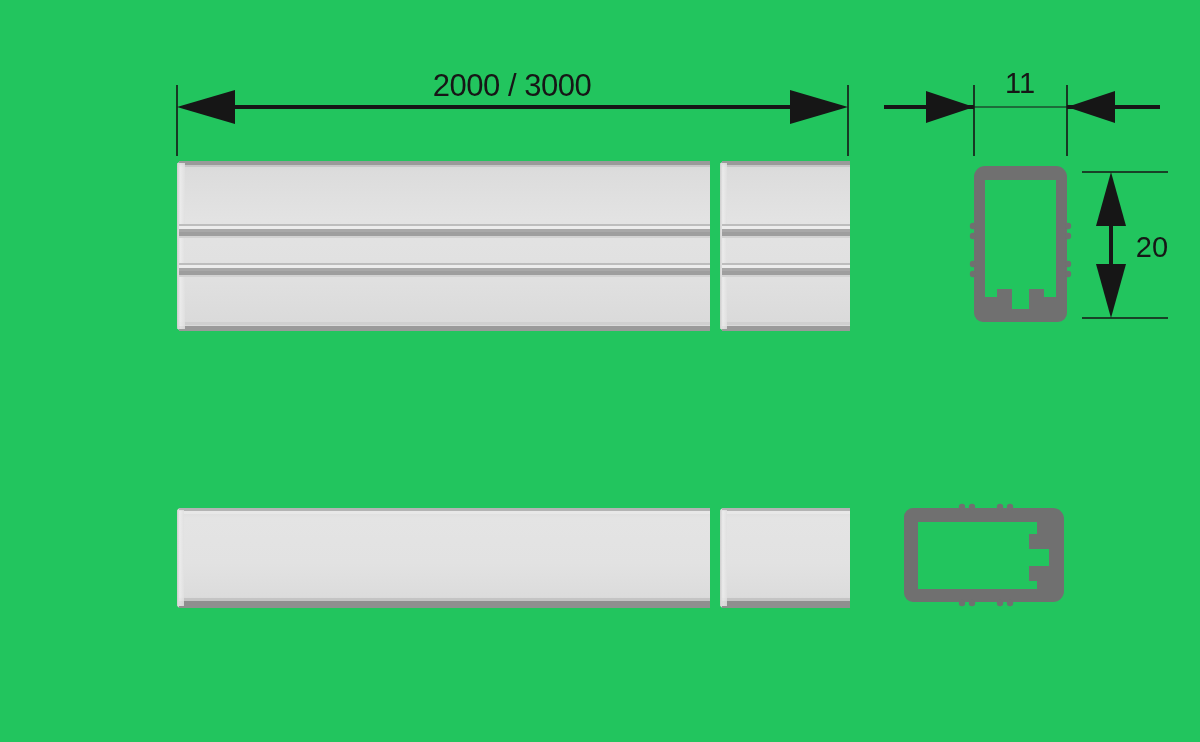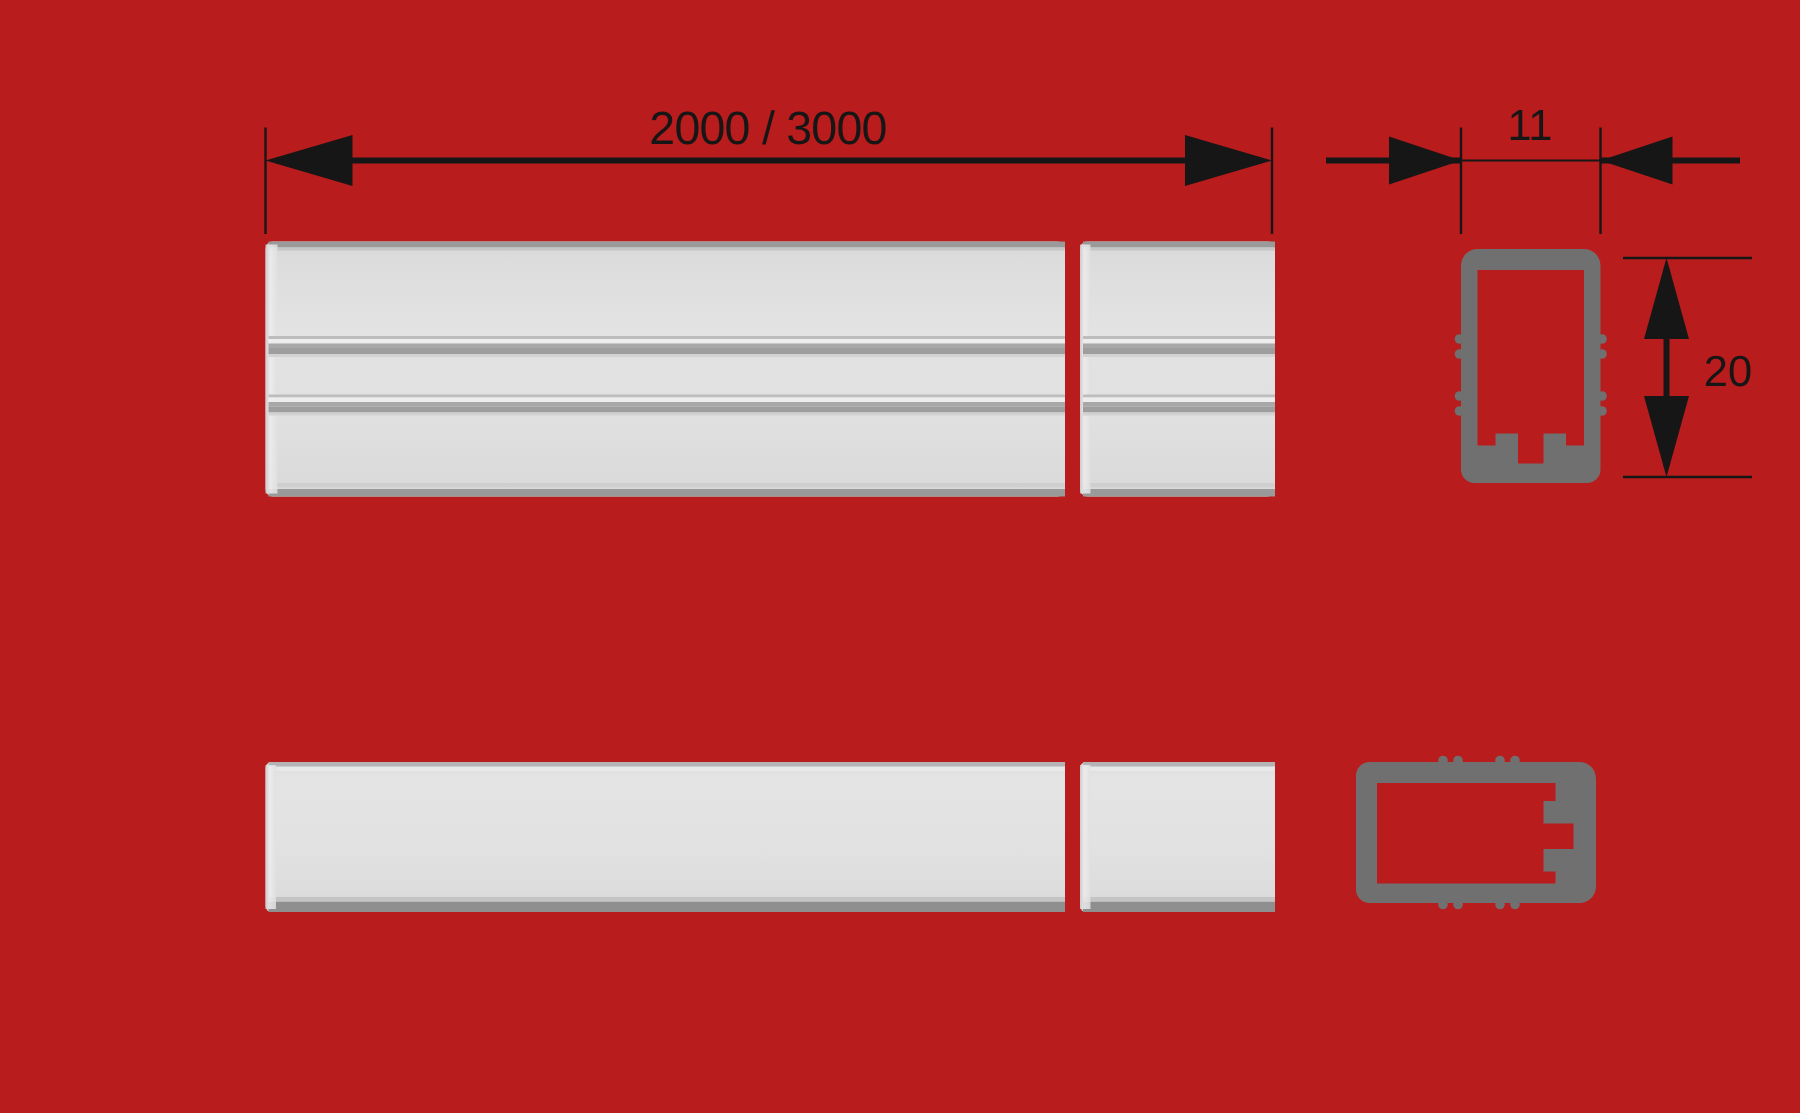--- a/index.html
+++ b/index.html
@@ -8,21 +8,21 @@
     padding: 0;
     background: #ffffff;
   }
   body {
     font-family: "Liberation Sans", sans-serif;
   }
   #drawing-root {
     position: relative;
     width: 1200px;
     height: 742px;
-    background: #b91c1c;
+    background: #22c55e;
     overflow: hidden;
   }
   #drawing-svg {
     display: block;
     width: 1200px;
     height: 742px;
   }
   .dim-text {
     font-family: "Liberation Sans", sans-serif;
     fill: #161616;

